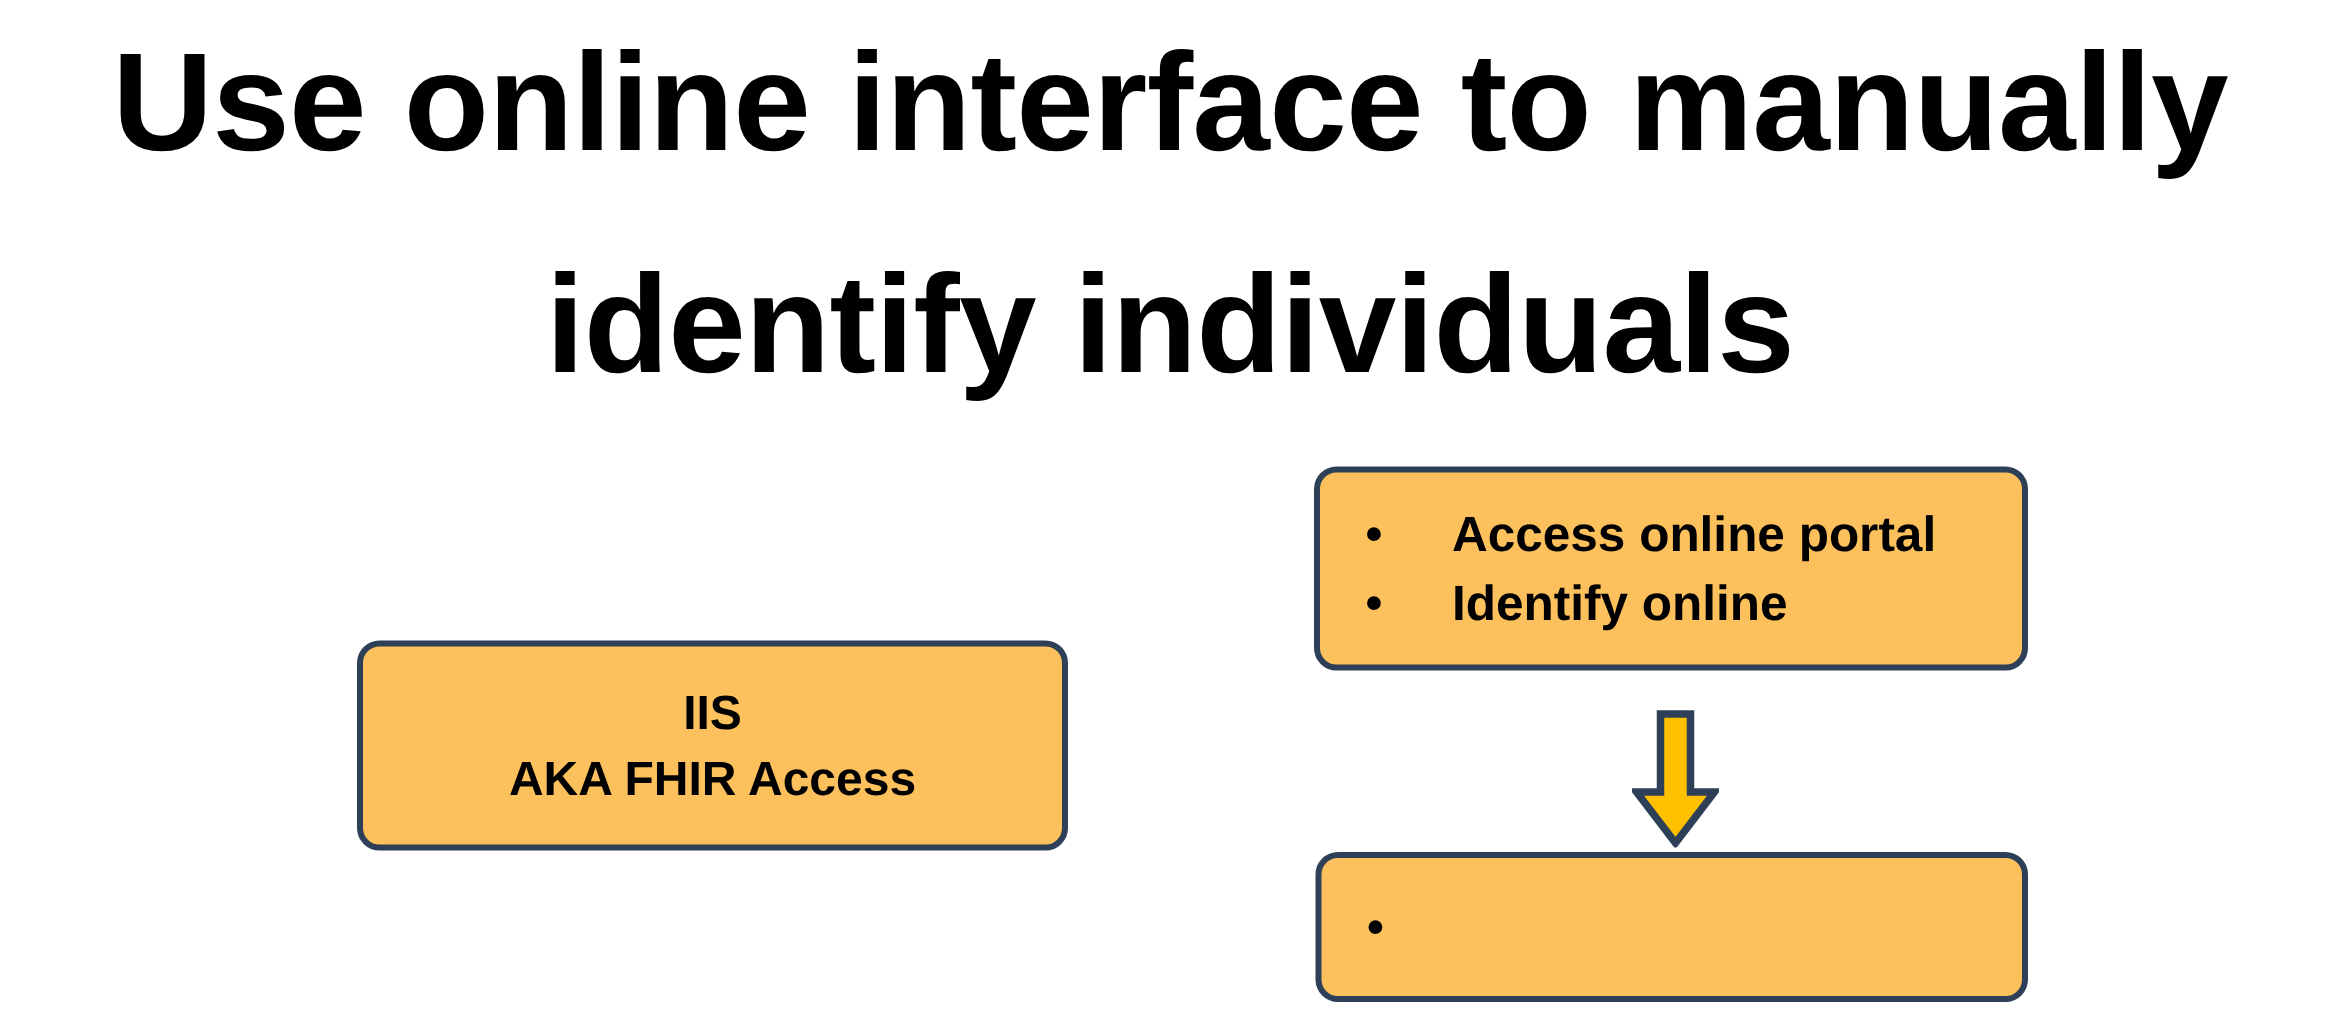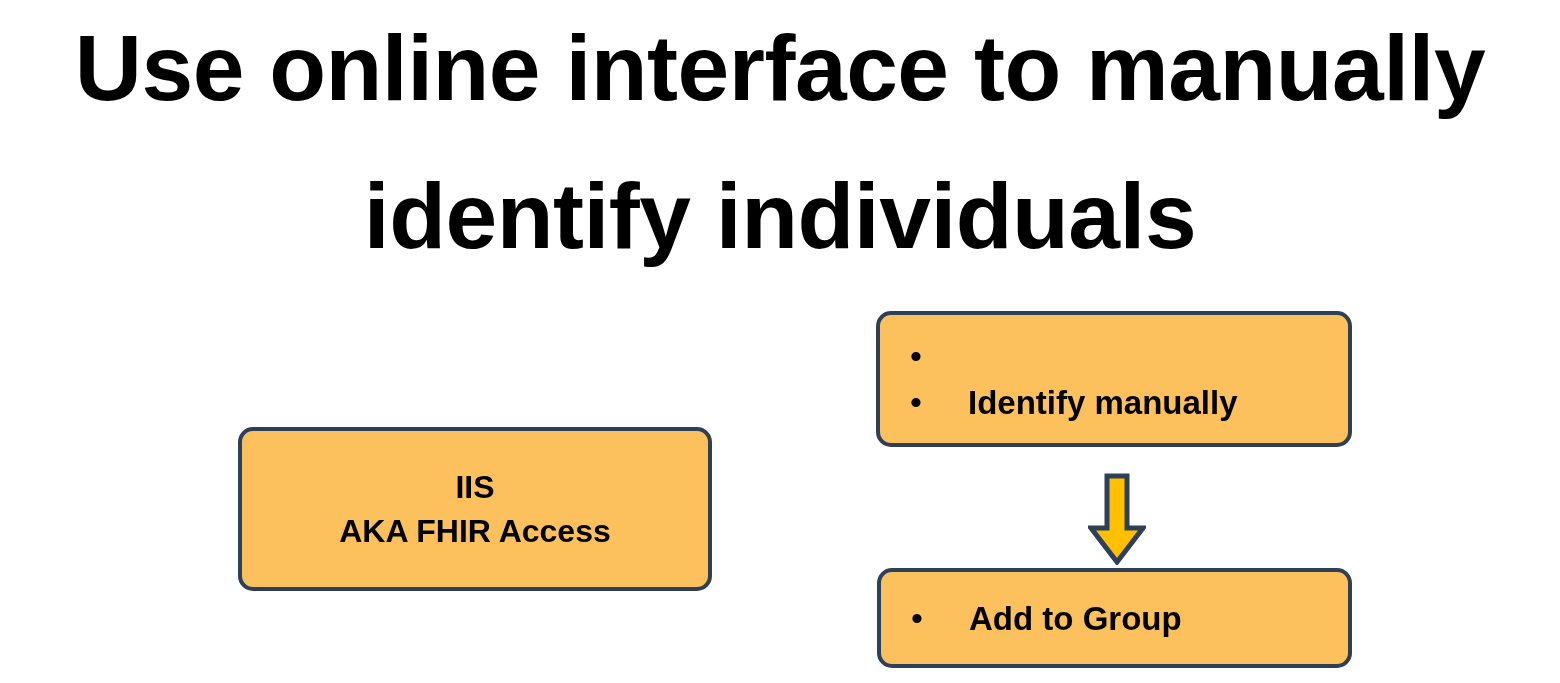--- a/index.html
+++ b/index.html
@@ -42,21 +42,21 @@
     display: flex;
     flex-direction: column;
     justify-content: center;
   }
 
   
   .box--server {
     left: 238px;
     top: 427px;
     width: 474px;
-    height: 164px;
+    height: 140px;
     align-items: center;
   }
   .box--server .line {
     font-family: "Liberation Sans", sans-serif;
     font-weight: bold;
     font-size: 32px;
     line-height: 44px;
     color: #000000;
     text-align: center;
     white-space: nowrap;
@@ -116,31 +116,31 @@
 <div class="slide-title">Use online interface to manually identify individuals</div>
 
 <div class="box box--server">
   <div class="line">IIS</div>
   <div class="line">AKA FHIR Access</div>
 </div>
 
 <div class="box box--steps">
   <div class="bullet-row">
     <span class="bullet-dot">•</span>
+    <span class="bullet-text">Access online portal</span>
   </div>
   <div class="bullet-row">
     <span class="bullet-dot">•</span>
-    <span class="bullet-text">Identify manually</span>
+    <span class="bullet-text">Identify online</span>
   </div>
 </div>
 
 <div class="down-arrow">
   <svg viewBox="0 0 58 92" xmlns="http://www.w3.org/2000/svg">
     <polygon points="19,3 39,3 39,55 55,55 29,89 3,55 19,55" fill="#ffc000" stroke="#2e4057" stroke-width="5" stroke-linejoin="miter"></polygon>
   </svg>
 </div>
 
 <div class="box box--action">
   <div class="bullet-row">
     <span class="bullet-dot">•</span>
-    <span class="bullet-text">Add to Group</span>
   </div>
 </div>
 
 </body></html>

